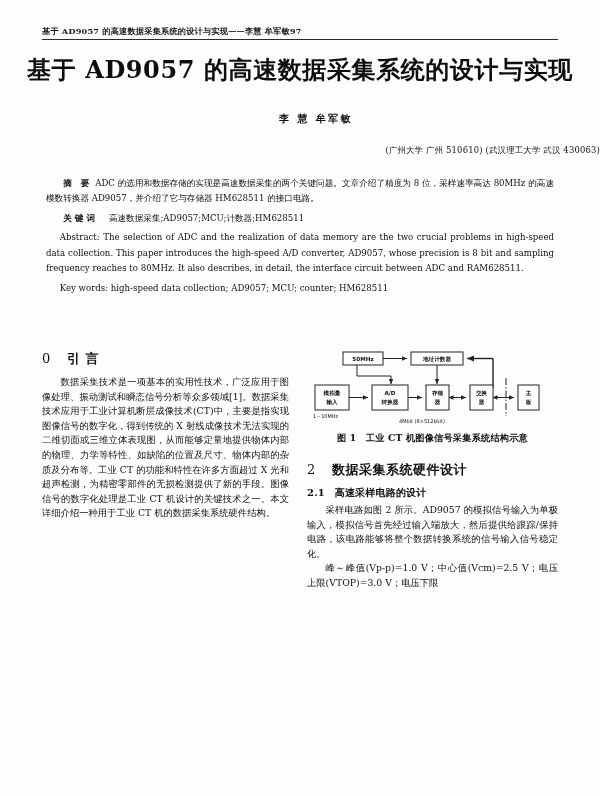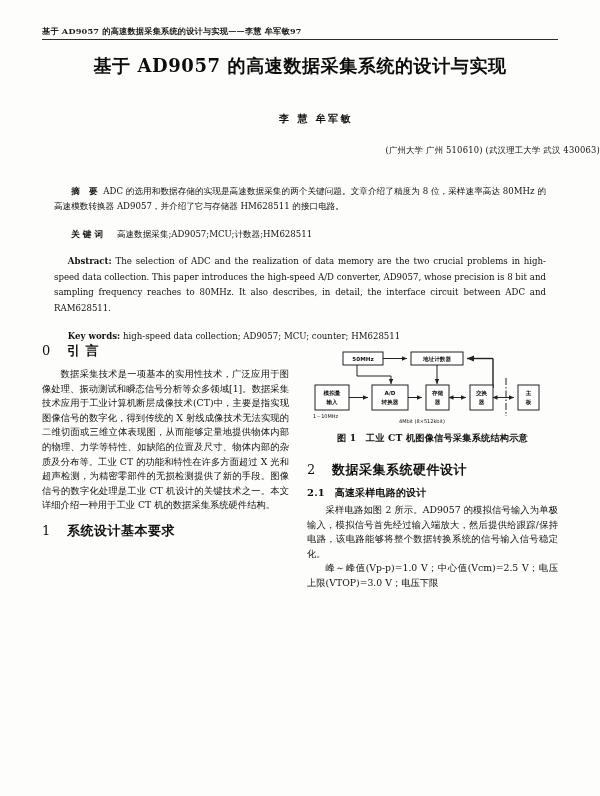--- a/index.html
+++ b/index.html
@@ -44,21 +44,21 @@
     height: 0;
     border-top: 1.1px solid #2b2b2b;
   }
 
   
   .title {
     position: absolute;
     left: 0; top: 54px;
     width: 600px;
     text-align: center;
-    font-size: 18px;
+    font-size: 24px;
     font-weight: bold;
     letter-spacing: .6px;
     color: #0d0d0d;
   }
   .authors {
     position: absolute;
     left: 0; top: 112px;
     width: 600px;
     text-align: center;
     font-size: 10px;
@@ -77,23 +77,23 @@
 
   
   .absblock {
     position: absolute;
     left: 42px; top: 172px;
     width: 516px;
     font-size: 8.6px;
     line-height: 15.4px;
     text-align: justify;
   }
-  .absblock p { margin: 12px; }
+  .absblock p { margin: 4px; }
   .absblock .lead { font-weight: bold; letter-spacing: 3px; }
-  .absblock .lead-en { font-weight: bold; letter-spacing: 0; }
+  .absblock .lead-en { font-weight: normal; letter-spacing: 0; }
   .abs-cn { text-indent: 2em; }
   .kw-cn { text-indent: 2em; margin-top: 1px; }
   .abs-en { margin-top: 2px; text-indent: 1.6em; line-height: 15.6px; }
   .kw-en { text-indent: 1.6em; margin-top: 1px; }
 
   
   .colL {
     position: absolute;
     left: 42px; top: 338px;
     width: 247px;
@@ -111,21 +111,21 @@
   }
   .body-text p { margin: 0; text-indent: 2em; }
 
   h2.sec {
     margin: 9px 0 7px 0;
     font-size: 13px;
     font-weight: bold;
     letter-spacing: .5px;
   }
   h2.sec .num { display: inline-block; min-width: 20px; font-weight: normal; }
-  h2.sec.first { margin-top: 4px; }
+  h2.sec.first { margin-top: 12px; }
   h3.subsec {
     margin: 6px 0 3px 0;
     font-size: 10px;
     font-weight: bold;
     letter-spacing: .2px;
   }
   h3.subsec .num { display: inline-block; min-width: 24px; }
 
   
   .figure {
@@ -198,24 +198,20 @@
 
   <div class="colL">
     <h2 class="sec first">
       <span class="num">0</span>
       <span>引   言</span>
     </h2>
     <div class="body-text">
       <p>数据采集技术是一项基本的实用性技术，广泛应用于图像处理、振动测试和瞬态信号分析等众多领域[1]。数据采集技术应用于工业计算机断层成像技术(CT)中，主要是指实现图像信号的数字化，得到传统的 X 射线成像技术无法实现的二维切面或三维立体表现图，从而能够定量地提供物体内部的物理、力学等特性、如缺陷的位置及尺寸、物体内部的杂质及分布等。工业 CT 的功能和特性在许多方面超过 X 光和超声检测，为精密零部件的无损检测提供了新的手段。图像信号的数字化处理是工业 CT 机设计的关键技术之一。本文详细介绍一种用于工业 CT 机的数据采集系统硬件结构。</p>
     </div>
 
-    <h2 class="sec">
-      <span class="num">1</span>
-      <span>系统设计基本要求</span>
-    </h2>
   </div>
 
   <div class="colR">
 
     <div class="figure">
       <div class="diagram">
         <svg width="251" height="86" viewBox="0 0 251 86" xmlns="http://www.w3.org/2000/svg">
           <defs>
             <marker id="ah" markerWidth="6" markerHeight="6" refX="5" refY="2.2" orient="auto">
               <path d="M0,0 L5,2.2 L0,4.4 z" fill="#222"></path>

